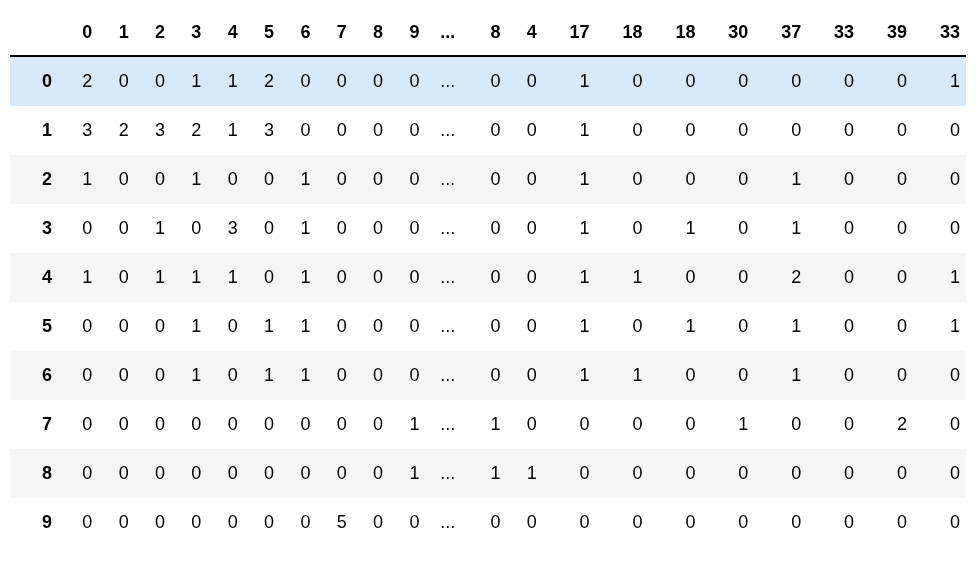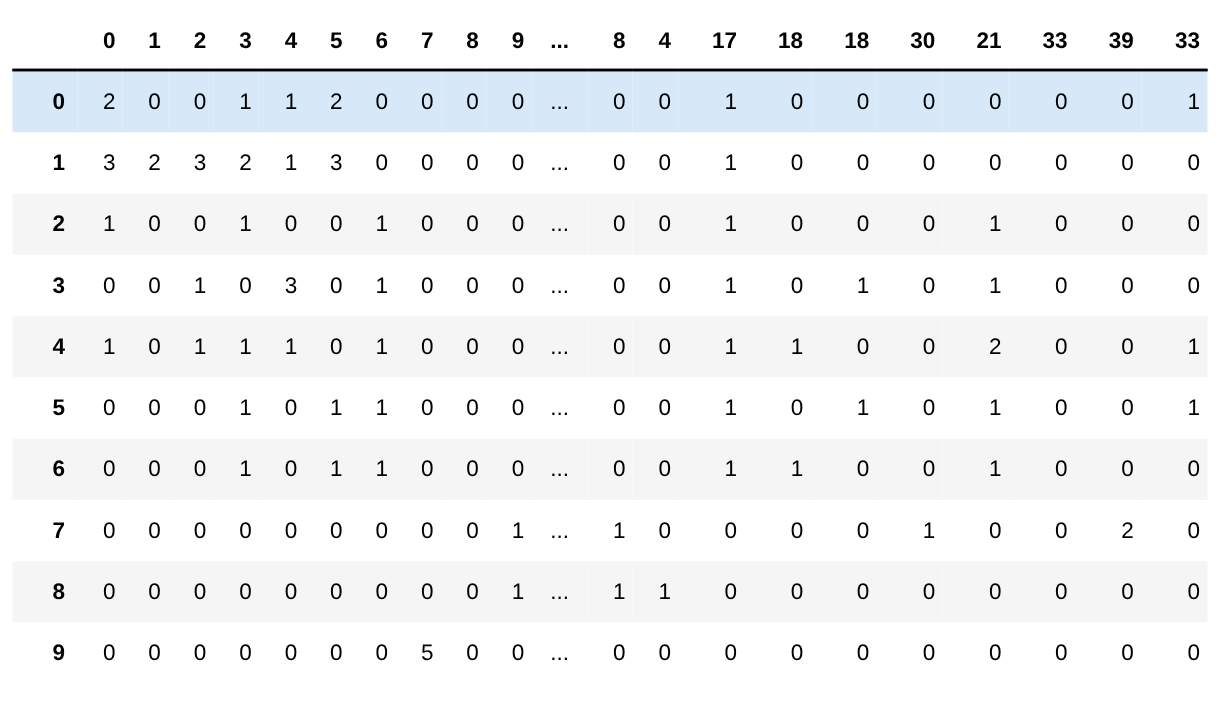--- a/index.html
+++ b/index.html
@@ -64,21 +64,21 @@
         <th>7</th>
         <th>8</th>
         <th>9</th>
         <th class="ellipsis">...</th>
         <th>8</th>
         <th>4</th>
         <th>17</th>
         <th>18</th>
         <th>18</th>
         <th>30</th>
-        <th>21</th>
+        <th>37</th>
         <th>33</th>
         <th>39</th>
         <th>33</th>
       </tr>
   </thead>
   <tbody id="body">
       <tr class="highlight">
         <th>0</th>
         <td>2</td>
         <td>0</td>

